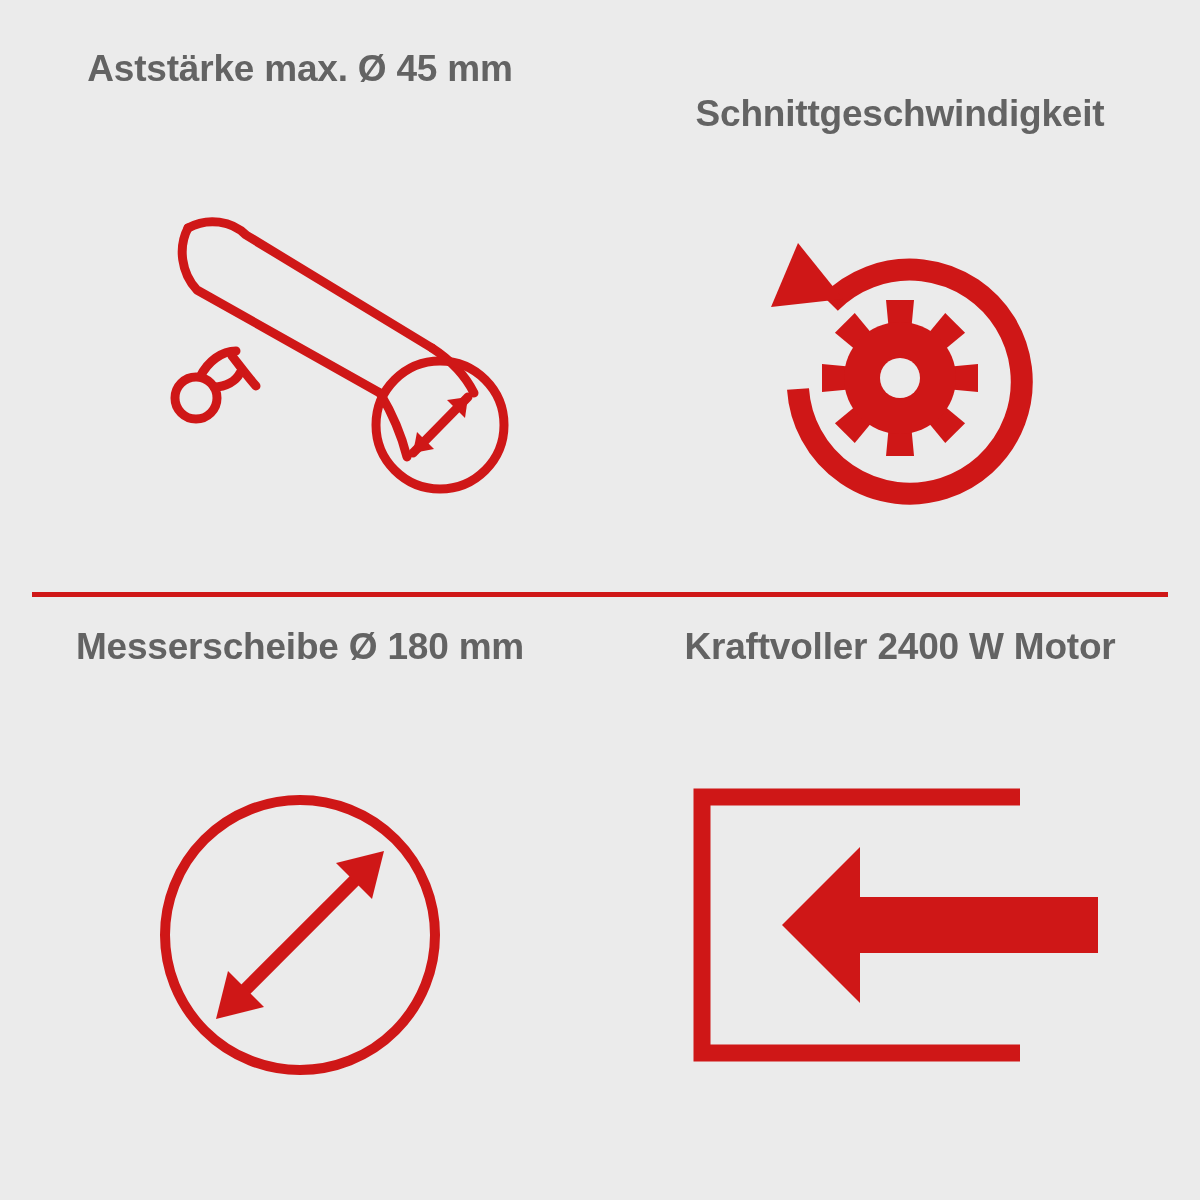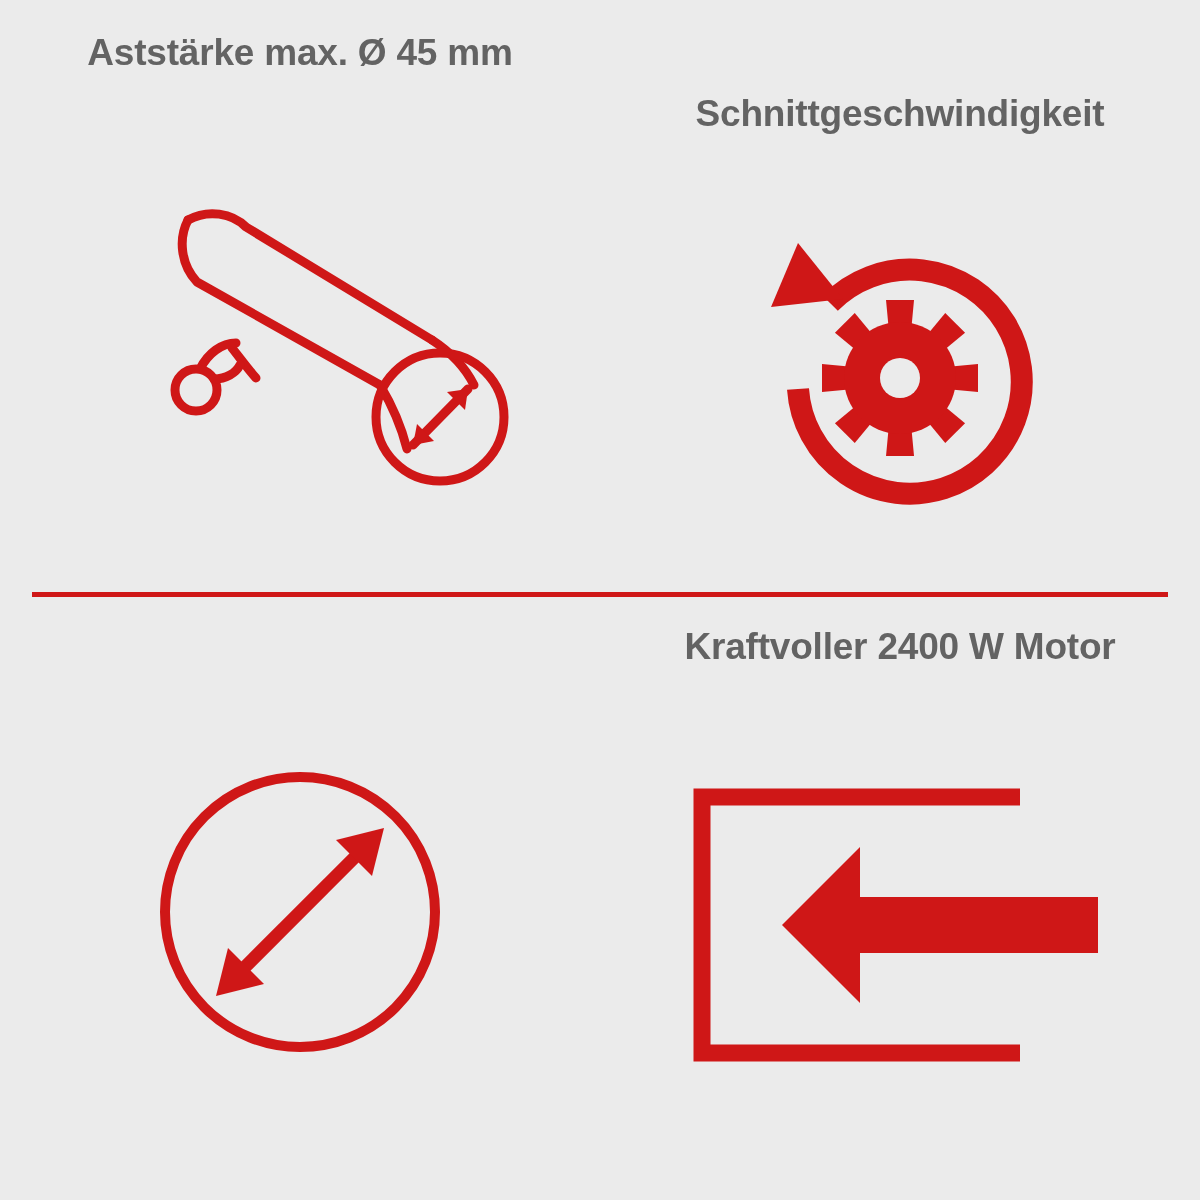--- a/index.html
+++ b/index.html
@@ -26,21 +26,21 @@
     grid-template-columns: 1fr 1fr;
     grid-template-rows: 1fr 1fr;
   }
   .cell {
     position: relative;
     display: flex;
     flex-direction: column;
     align-items: center;
     box-sizing: border-box;
   }
-  .cell-tl { padding-top: 30px; }
+  .cell-tl { padding-top: 46px; }
   .cell-tr { padding-top: 46px; justify-content: space-between; }
   .cell-bl { padding-top: 24px; }
   .cell-br { padding-top: 24px; }
 
   .caption {
     color: #636363;
     font-weight: bold;
     font-size: 37px;
     line-height: 1.22;
     text-align: center;
@@ -135,20 +135,21 @@
               <path d="M-14 -78 L14 -78 L11 -46 L-11 -46 Z" transform="rotate(315)"></path>
             </g>
             <circle cx="0" cy="0" r="56"></circle>
             <circle cx="0" cy="0" r="20" fill="#ebebeb"></circle>
           </g>
         </svg>
       </div>
     </div>
 
     <div class="cell cell-bl">
+      <div class="caption">Messerscheibe Ø 180 mm</div>
       <div class="art">
         <svg width="300" height="300" viewBox="0 0 300 300">
           <circle cx="150" cy="150" r="135" fill="none" stroke="#cf1717" stroke-width="10"></circle>
           <path d="M79 221 L221 79" stroke="#cf1717" stroke-width="13" stroke-linecap="round" fill="none"></path>
           <path d="M234 66 L186 78 L222 114 Z" fill="#cf1717"></path>
           <path d="M66 234 L114 222 L78 186 Z" fill="#cf1717"></path>
         </svg>
       </div>
     </div>
 

